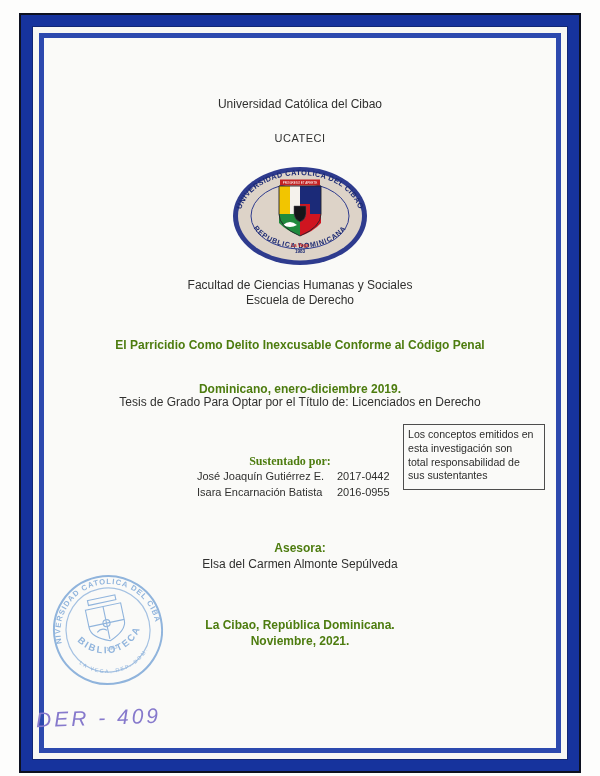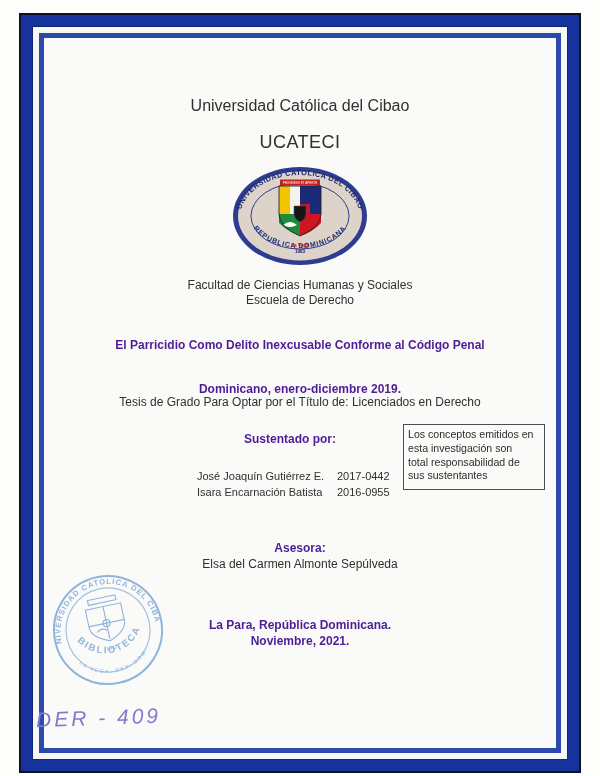--- a/index.html
+++ b/index.html
@@ -19,21 +19,21 @@
     box-shadow:0 0 0 1px rgba(10,15,40,.35);
   }
   .frame-inner{
     position:absolute;inset:6px;box-sizing:border-box;
     border:5px solid #2c49ae;background:#fafaf8;
   }
   
   .content{position:absolute;inset:0;z-index:5;}
   .t{position:absolute;color:#30302f;font-size:12px;white-space:nowrap;}
   .center{left:0;width:600px;text-align:center;}
-  .bold{font-weight:bold;color:#4c1d95;}
+  .bold{font-weight:bold;color:#4d7c0f;}
   .disclaimer{
     position:absolute;left:403px;top:424px;width:126px;
     border:1px solid #4d4d4d;background:#fafaf8;
     padding:3px 10px 6px 4px;
     font-size:10.6px;line-height:13.8px;color:#2d2d2c;text-align:left;
     white-space:normal;
   }
   .students{position:absolute;left:197px;top:468px;font-size:11px;color:#30302f;}
   .student-row{display:flex;height:16px;align-items:center;}
   .student-name{width:140px;text-align:left;}
@@ -53,22 +53,22 @@
 <body>
 
 <div class="frame">
   <div class="frame-gap">
     <div class="frame-inner"></div>
   </div>
 </div>
 
 <div class="content">
 
-  <div class="t center" style="top:97px;font-size:16px;">Universidad Católica del Cibao</div>
-  <div class="t center" style="top:132px;font-size:18px;letter-spacing:.5px;">UCATECI</div>
+  <div class="t center" style="top:97px;font-size:12px;">Universidad Católica del Cibao</div>
+  <div class="t center" style="top:132px;font-size:11px;letter-spacing:.5px;">UCATECI</div>
 
   <svg class="seal" viewBox="0 0 136 100">
     <ellipse cx="68" cy="50" rx="67" ry="49" fill="#2e3b8e"></ellipse>
     <ellipse cx="68" cy="50" rx="62" ry="44.5" fill="#ddd3c8"></ellipse>
     <ellipse cx="68" cy="50" rx="49" ry="33" fill="none" stroke="#2e3b8e" stroke-width="1"></ellipse>
     <defs>
       <path id="sealTop" d="M 8,52 A 60,43 0 0 1 128,52"></path>
       <path id="sealBottom" d="M 17,53 A 52,36 0 0 0 119,53"></path>
     </defs>
     <text font-size="7.4" font-weight="bold" fill="#1c2a72" letter-spacing="0.4" font-family="Liberation Sans, sans-serif">
@@ -99,37 +99,37 @@
   <div class="t center" style="top:278px;">Facultad de Ciencias Humanas y Sociales</div>
   <div class="t center" style="top:293px;">Escuela de Derecho</div>
 
   <div class="t center bold" style="top:338px;">El Parricidio Como Delito Inexcusable Conforme al Código Penal</div>
   <div class="t center bold" style="top:354px;margin-top:28px;">Dominicano, enero-diciembre 2019.</div>
 
   <div class="t center" style="top:395px;">Tesis de Grado Para Optar por el Título de: Licenciados en Derecho</div>
 
   <div class="disclaimer">Los conceptos emitidos en esta investigación son total responsabilidad de sus sustentantes</div>
 
-  <div class="t bold" style="left:195px;top:432px;width:190px;text-align:center;">Sustentado por:</div>
+  <div class="t bold" style="left:195px;top:454px;width:190px;text-align:center;font-family:Liberation Serif, serif;">Sustentado por:</div>
 
   <div class="students">
     <div class="student-row">
       <span class="student-name">José Joaquín Gutiérrez E.</span>
       <span class="student-id">2017-0442</span>
     </div>
     <div class="student-row">
       <span class="student-name">Isara Encarnación Batista</span>
       <span class="student-id">2016-0955</span>
     </div>
   </div>
 
   <div class="t center bold" style="top:541px;">Asesora:</div>
   <div class="t center" style="top:557px;">Elsa del Carmen Almonte Sepúlveda</div>
 
-  <div class="t center bold" style="top:618px;">La Para, República Dominicana.</div>
+  <div class="t center bold" style="top:618px;">La Cibao, República Dominicana.</div>
   <div class="t center bold" style="top:634px;">Noviembre, 2021.</div>
 
   <svg class="stamp" viewBox="0 0 120 120">
     <g stroke="#76a3d6" fill="none">
       <circle cx="60" cy="60" r="54" stroke-width="2"></circle>
       <circle cx="60" cy="60" r="42" stroke-width="1.2" opacity="0.8"></circle>
     </g>
     <defs>
       <path id="stampTop" d="M 12,62 A 48,48 0 0 1 108,62"></path>
       <path id="stampBib" d="M 25,58 A 37,37 0 0 0 95,58"></path>

